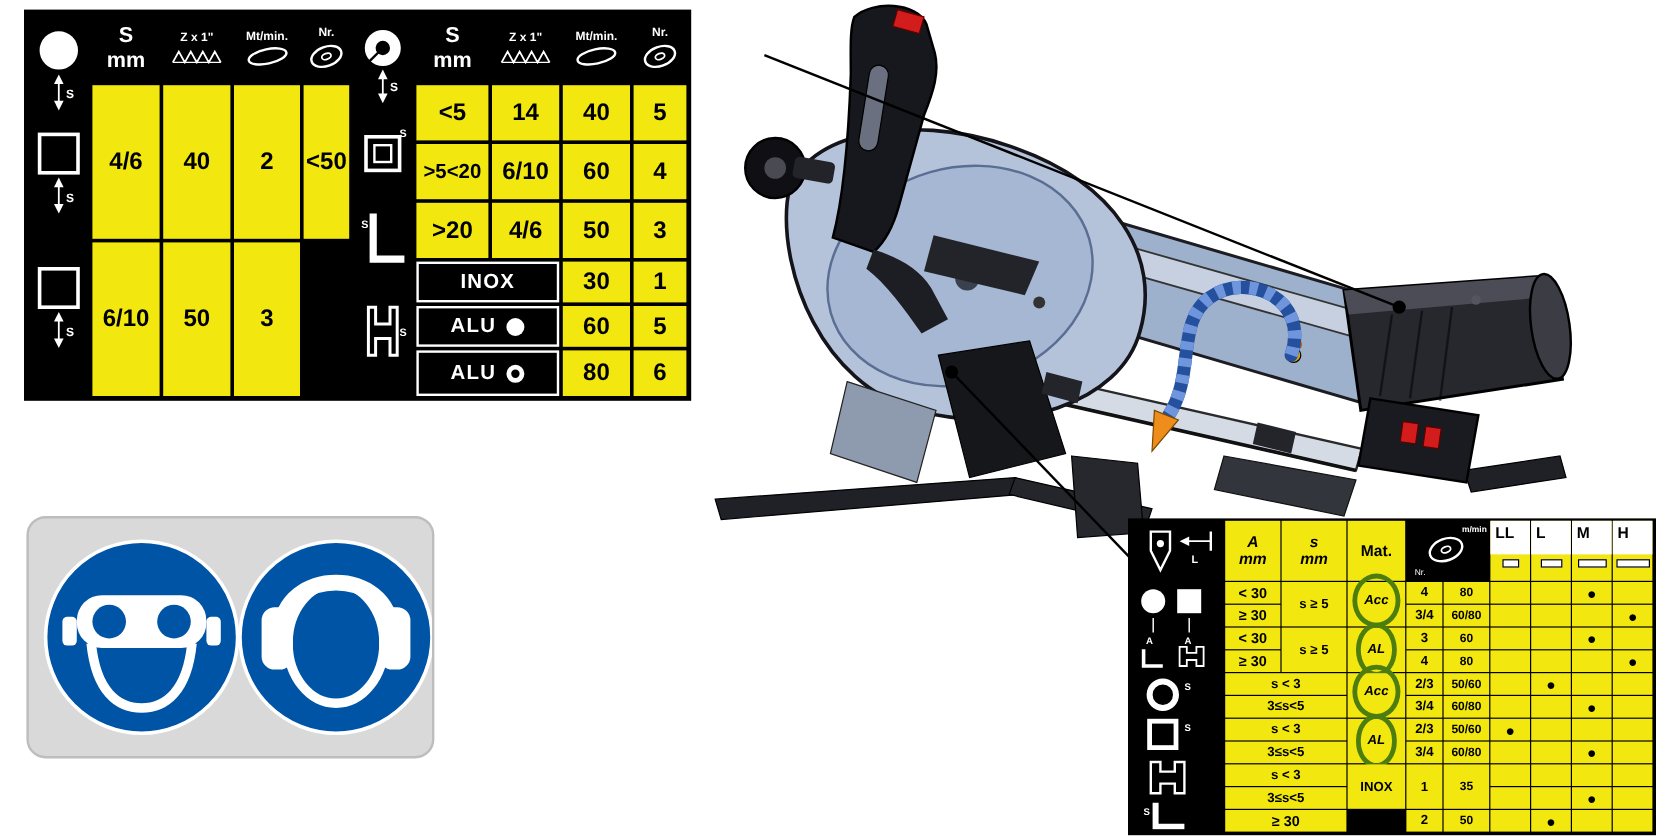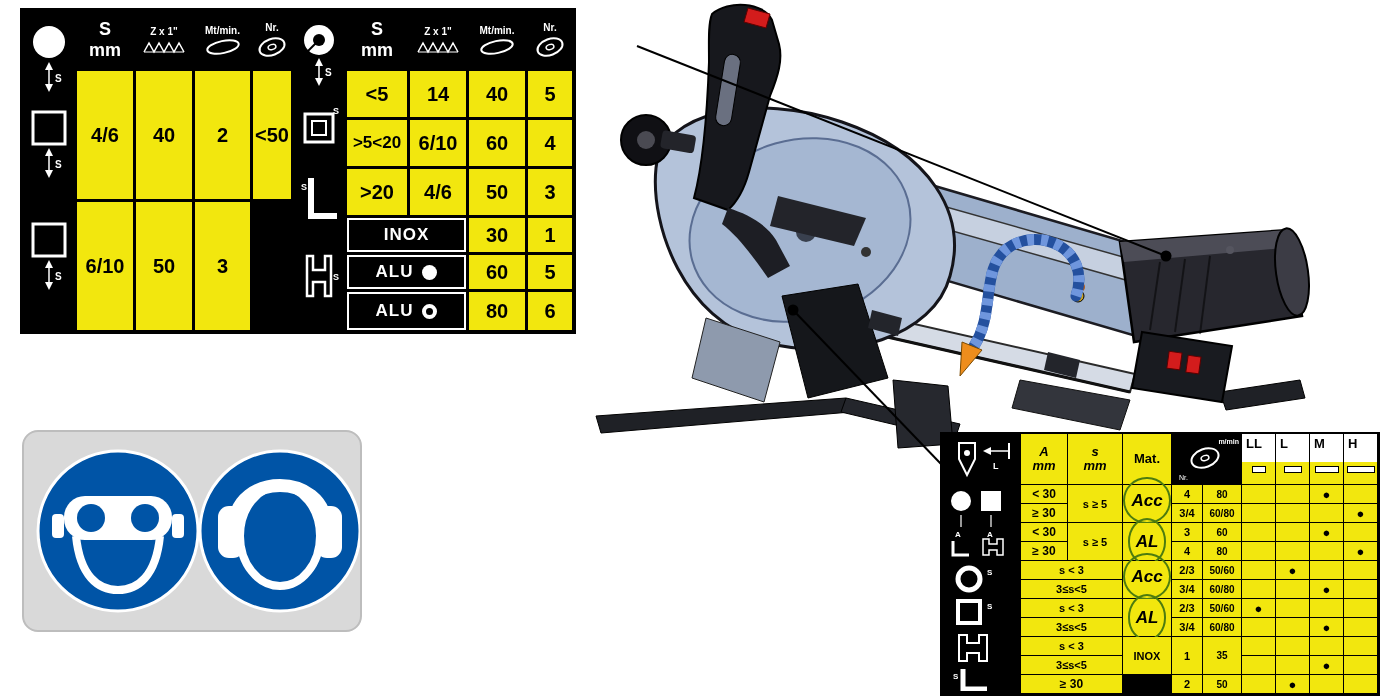--- a/index.html
+++ b/index.html
@@ -39,21 +39,21 @@
   .bh{background:#f2e70e;display:flex;flex-direction:column;align-items:center;justify-content:center;
       font-weight:bold;font-size:13px;font-style:italic;line-height:1.05}
   .bh .pl{font-style:normal}
   .bi{background:#000;display:flex;align-items:center;justify-content:center;position:relative}
   .mmin{position:absolute;top:4px;right:2px;font-size:7px;color:#fff;font-weight:bold}
   .nrsm{position:absolute;bottom:3px;left:7px;font-size:7px;color:#fff}
   .sz{background:#f2e70e;display:flex;flex-direction:column;align-items:stretch}
   .szl{background:#fff;flex:0 0 56%;font-weight:bold;font-size:13px;padding:2px 0 0 4px}
   .szbar{height:7px;background:#fff;border:1px solid #000;margin:4px auto 0}
   .matcell{flex-direction:column;line-height:1}
-  .badge{border:2px solid #4d7c0f;border-radius:50%;padding:13px 6px;font-weight:bold;font-style:italic;font-size:17px}
+  .badge{border:4px solid #4d7c0f;border-radius:50%;padding:13px 6px;font-weight:bold;font-style:italic;font-size:11px}
   .badge-sub{font-size:5px;letter-spacing:5px;margin-top:1px}
   .inox-txt{font-size:11px;font-weight:bold}
   .dotc{font-size:13px}
 </style>
 </head>
 <body>
 
 <div class="canvas">
 
   <svg class="scene" width="1400" height="700" viewBox="0 0 1400 700">

